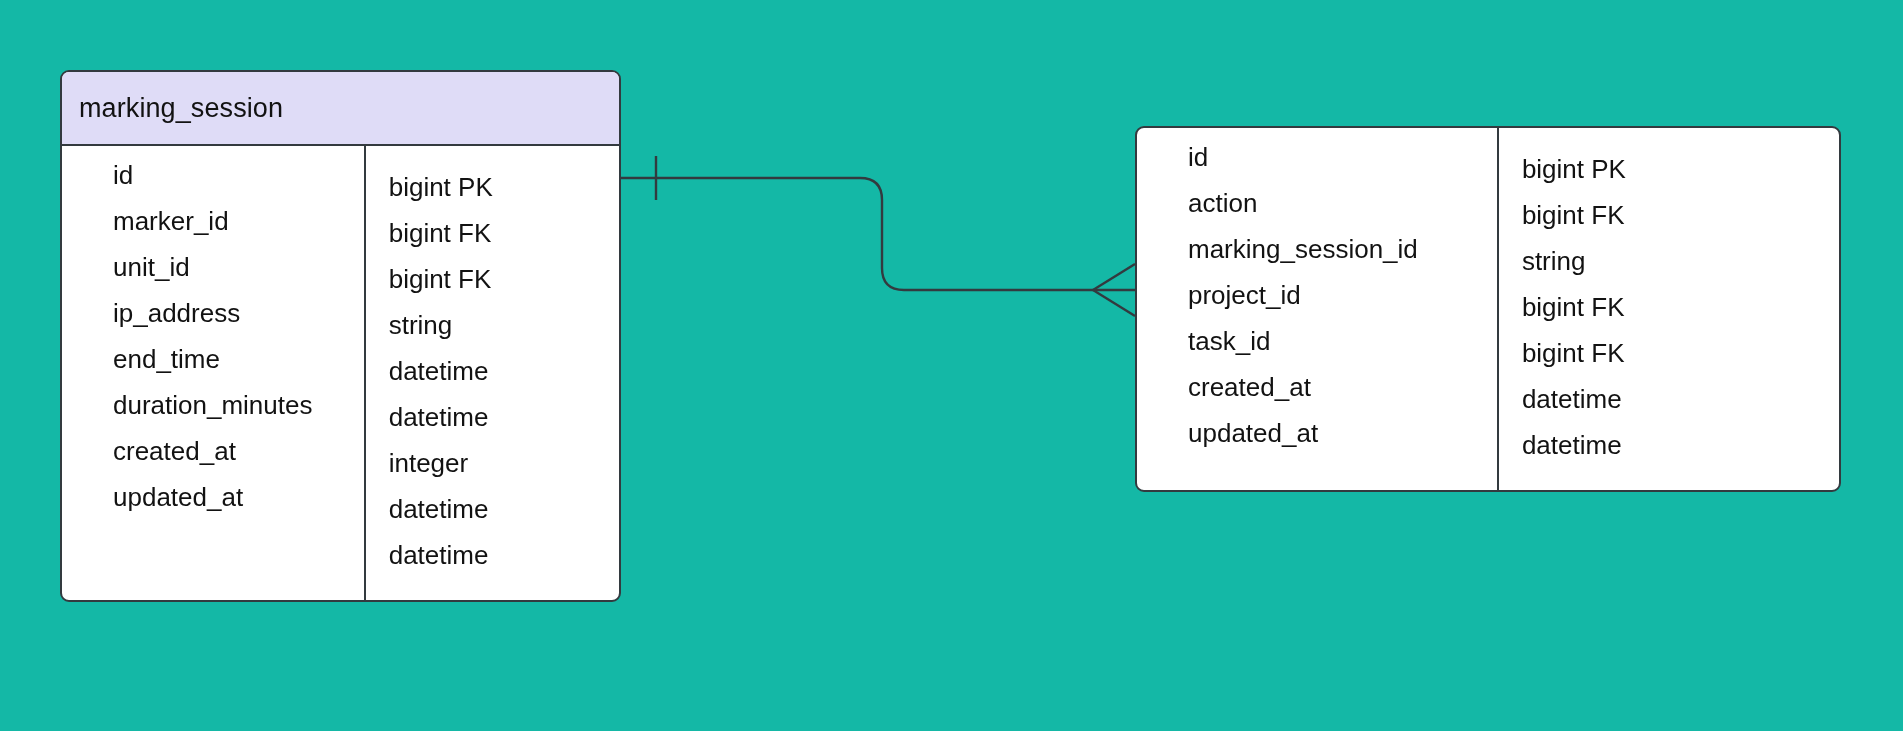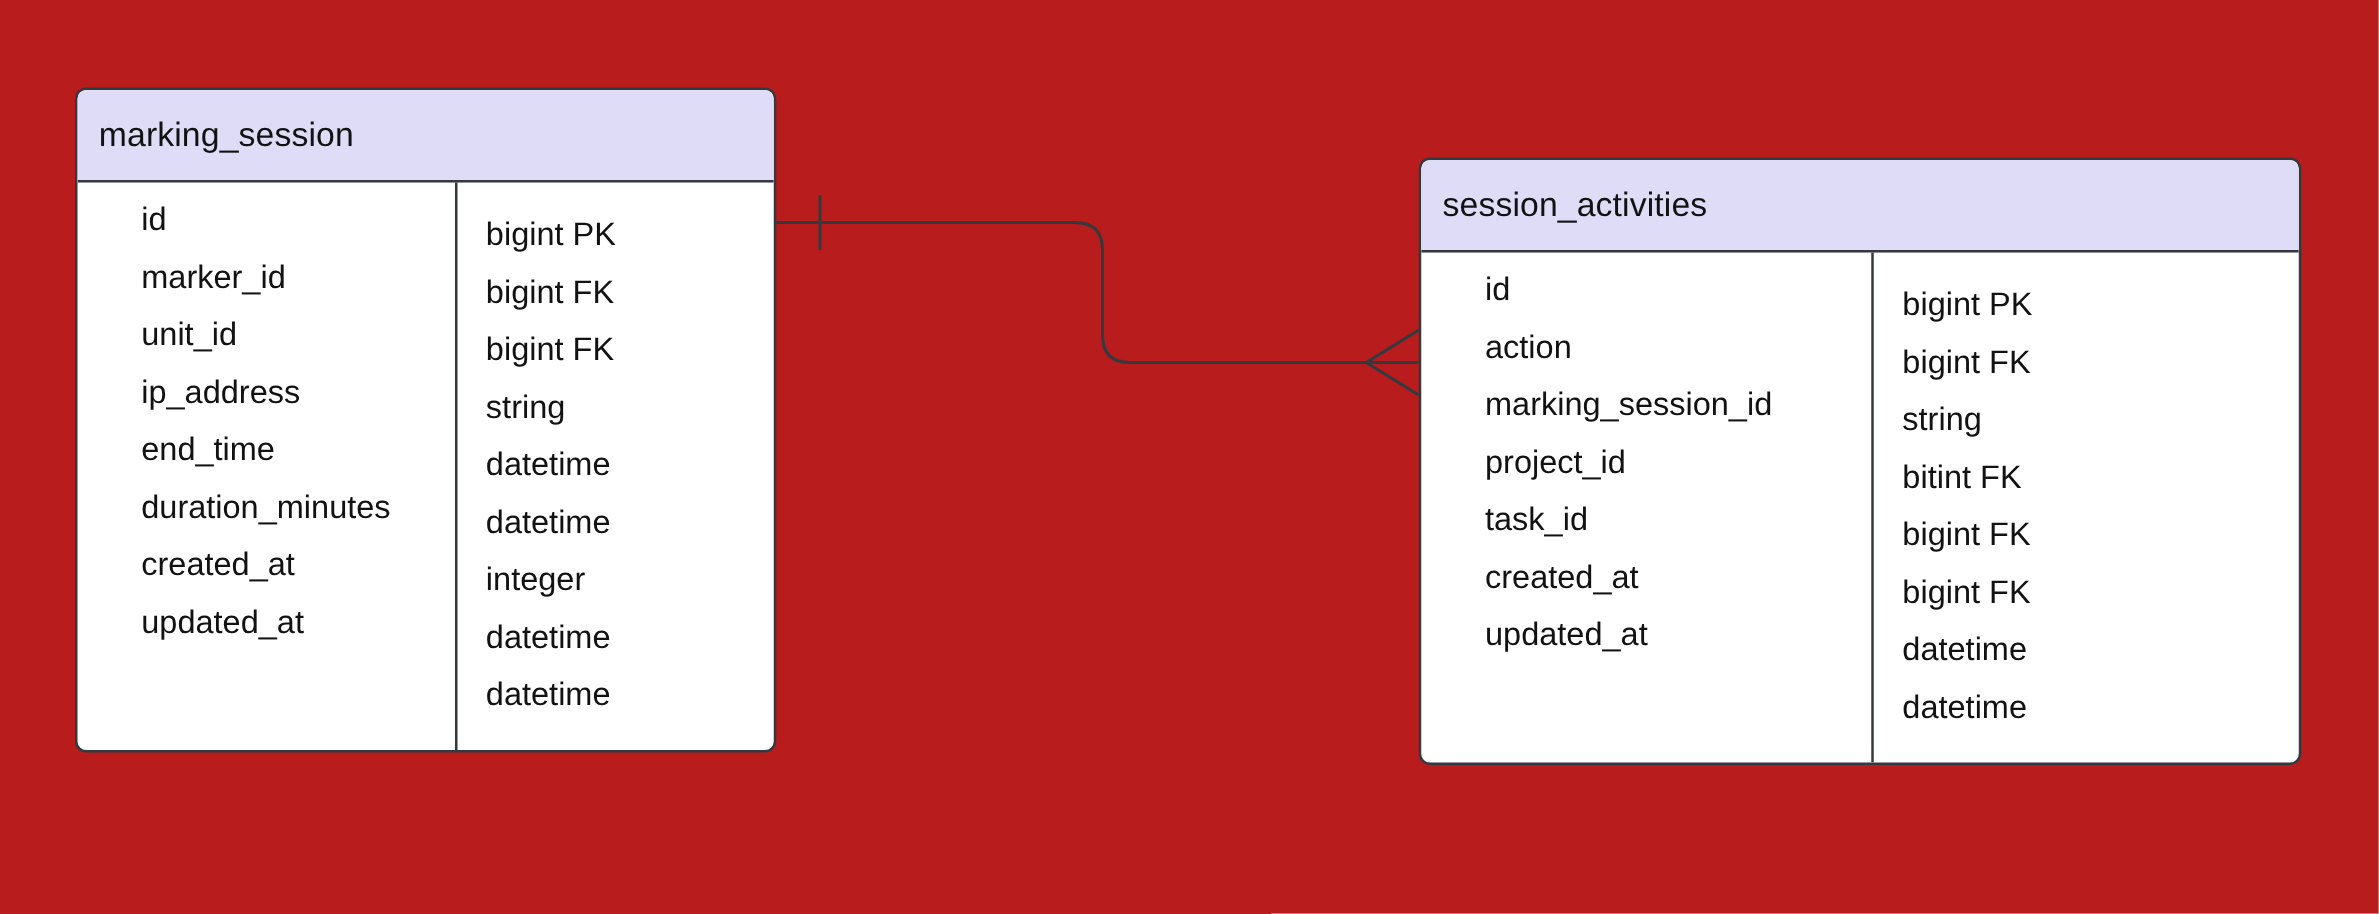--- a/index.html
+++ b/index.html
@@ -4,21 +4,21 @@
 <style>
   html, body {
     margin: 0;
     padding: 0;
     background: #ffffff;
   }
   #canvas {
     position: relative;
     width: 1903px;
     height: 731px;
-    background: #b91c1c;
+    background: #14b8a6;
     overflow: hidden;
     font-family: "Liberation Sans", "DejaVu Sans", sans-serif;
   }
 
   
   .entity {
     position: absolute;
     box-sizing: border-box;
     border: 2px solid #333a3f;
     border-radius: 9px;
@@ -132,38 +132,34 @@
         <div class="cell">datetime</div>
         <div class="cell">datetime</div>
         <div class="cell">integer</div>
         <div class="cell">datetime</div>
         <div class="cell">datetime</div>
       </div>
     </div>
   </div>
 
   <div class="entity" id="entity-session-activities">
-    <div class="entity-header">
-      <span class="entity-title">session_activities</span>
-    </div>
     <div class="entity-body">
       <div class="col-names">
         <div class="cell">id</div>
         <div class="cell">action</div>
         <div class="cell">marking_session_id</div>
         <div class="cell">project_id</div>
         <div class="cell">task_id</div>
         <div class="cell">created_at</div>
         <div class="cell">updated_at</div>
       </div>
       <div class="col-types">
         <div class="cell">bigint PK</div>
         <div class="cell">bigint FK</div>
         <div class="cell">string</div>
-        <div class="cell">bitint FK</div>
         <div class="cell">bigint FK</div>
         <div class="cell">bigint FK</div>
         <div class="cell">datetime</div>
         <div class="cell">datetime</div>
       </div>
     </div>
   </div>
 
   <svg id="relationship-layer" viewBox="0 0 1903 731">
 

